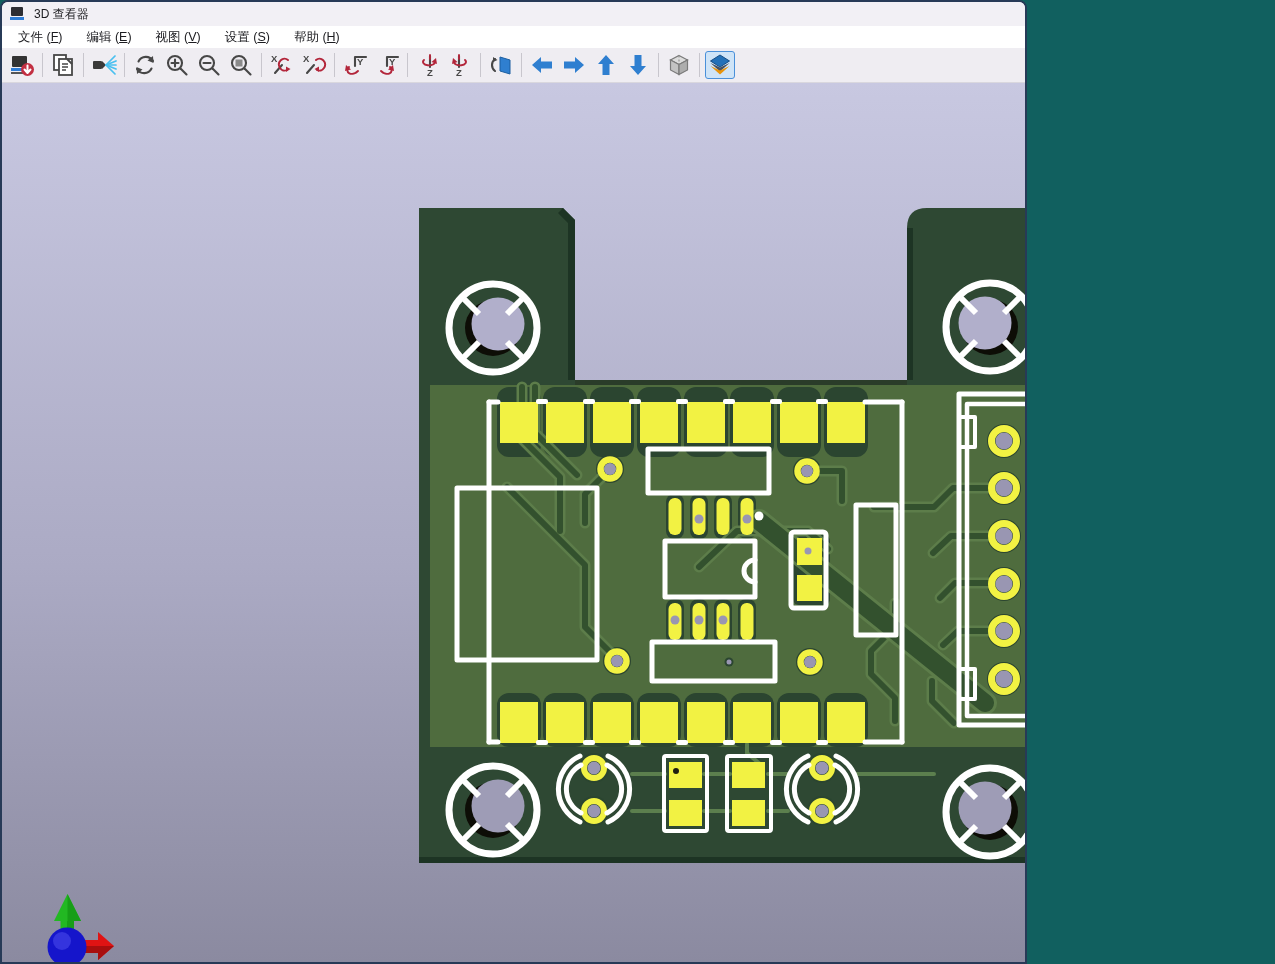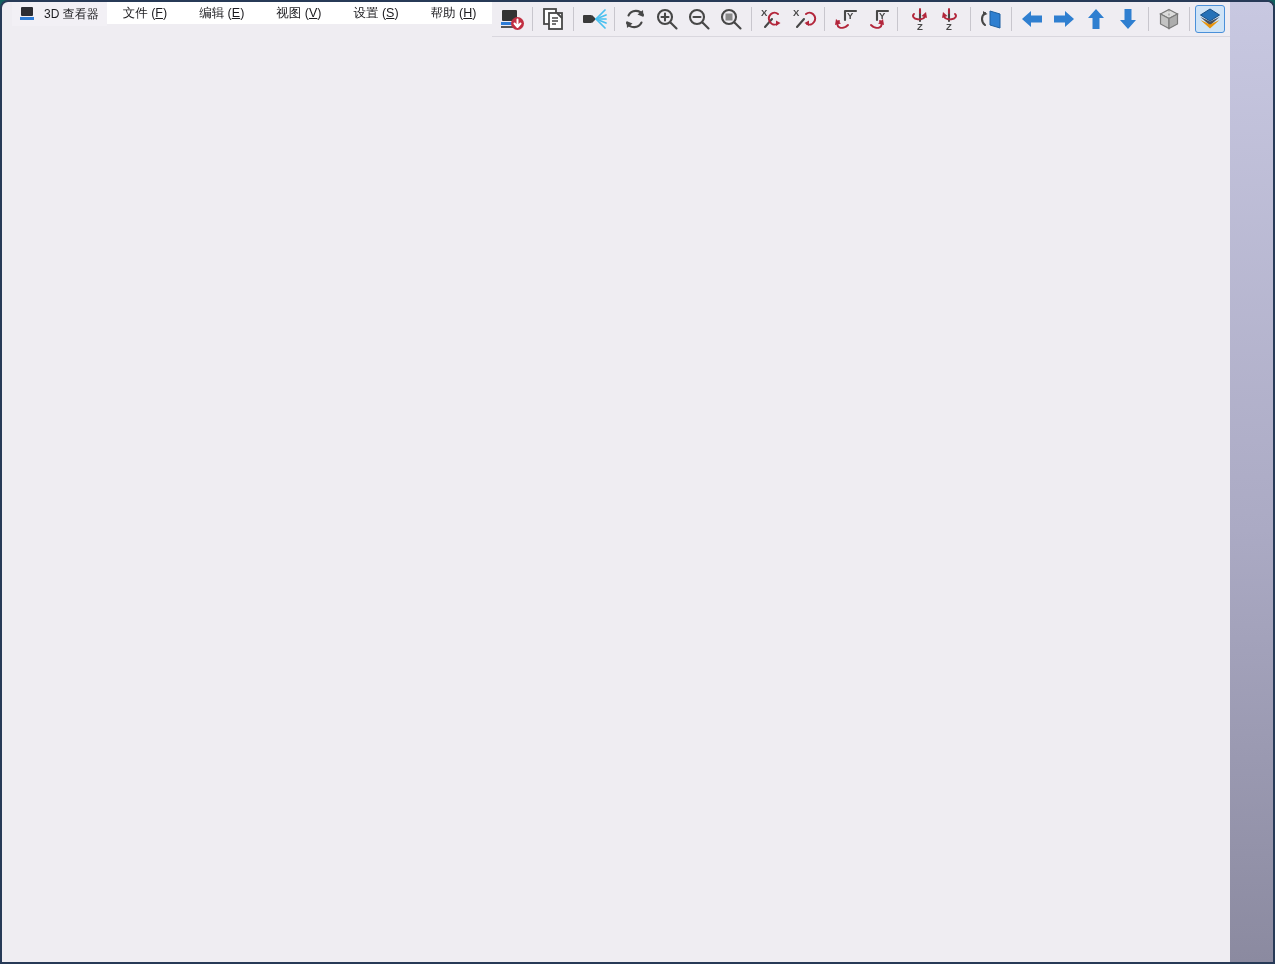--- a/index.html
+++ b/index.html
@@ -1,29 +1,29 @@
 <!DOCTYPE html>
 <html style="--vp-top: #c8c8e1; --vp-mid: #abaac4; --vp-bottom: #8b8aa0; --board: #2e4833; --board-edge: #1d3424; --inner: #4f6c3e; --courtyard: #2b4530; --trace: #33512e; --trace-edge: #5d7d4a; --trace-light: #5c7f4e; --pad: #f2f243; --silk: #ffffff; --hole-top: #b1afcb; --hole-bottom: #9e9cb6; --hole-shadow: #0d0d06; --drill: #9996b2; --axis-x: #e01313; --axis-y: #22b822; --axis-z: #1515cb; --active-bg: #cfe4f7; --active-border: #4a90d9;"><head>
 <meta charset="utf-8">
 <style>
   html,body{margin:0;padding:0;}
   body{background:#11605f;font-family:"Liberation Sans","DejaVu Sans",sans-serif;}
   .window{
-    width:1275px;height:964px;box-sizing:border-box;
+    width:1027px;height:964px;box-sizing:border-box;
     border:2px solid #273a57;border-radius:8px 8px 0 0;
-    overflow:hidden;display:flex;flex-direction:row;background:#efedf2;padding-left:10px;
+    overflow:hidden;display:flex;flex-direction:column;background:#efedf2;
   }
   
   .titlebar{height:24px;background:#f2f0f5;display:flex;align-items:center;padding:0 8px;flex:0 0 auto;}
   .titlebar .appicon{width:15px;height:15px;margin-right:9px;position:relative;}
   .titlebar .appicon .chip{position:absolute;left:1px;top:0;width:12px;height:9px;background:#2d2d33;border-radius:1px;}
   .titlebar .appicon .strip{position:absolute;left:0;top:10px;width:14px;height:3px;background:#2e7cd6;}
   .titlebar .title{font-size:12px;color:#1b1b1f;}
   
-  .menubar{height:22px;background:#ffffff;display:flex;align-items:center;padding:0 4px;flex:0 0 auto;font-size:12.5px;color:#1b1b1f;gap:8px;}
+  .menubar{height:22px;background:#ffffff;display:flex;align-items:center;padding:0 4px;flex:0 0 auto;font-size:12.5px;color:#1b1b1f;}
   .menu-item{padding:2px 12px;cursor:default;border-radius:3px;}
   .menu-item u{text-decoration:underline;}
   
   .toolbar{height:34px;background:#efedf2;border-bottom:1px solid #d9d7de;display:flex;align-items:center;padding:0 4px;flex:0 0 auto;}
   .tbtn{width:30px;height:28px;display:flex;align-items:center;justify-content:center;border:1px solid transparent;border-radius:3px;margin:0 1px;background:transparent;padding:0;}
   .tbtn svg{display:block;}
   .tbtn.active{background:var(--active-bg);border-color:var(--active-border);}
   .tsep{width:1px;height:24px;background:#c8c6cd;margin:0 4px;flex:0 0 auto;}
   
   .viewport{flex:1 1 auto;position:relative;

